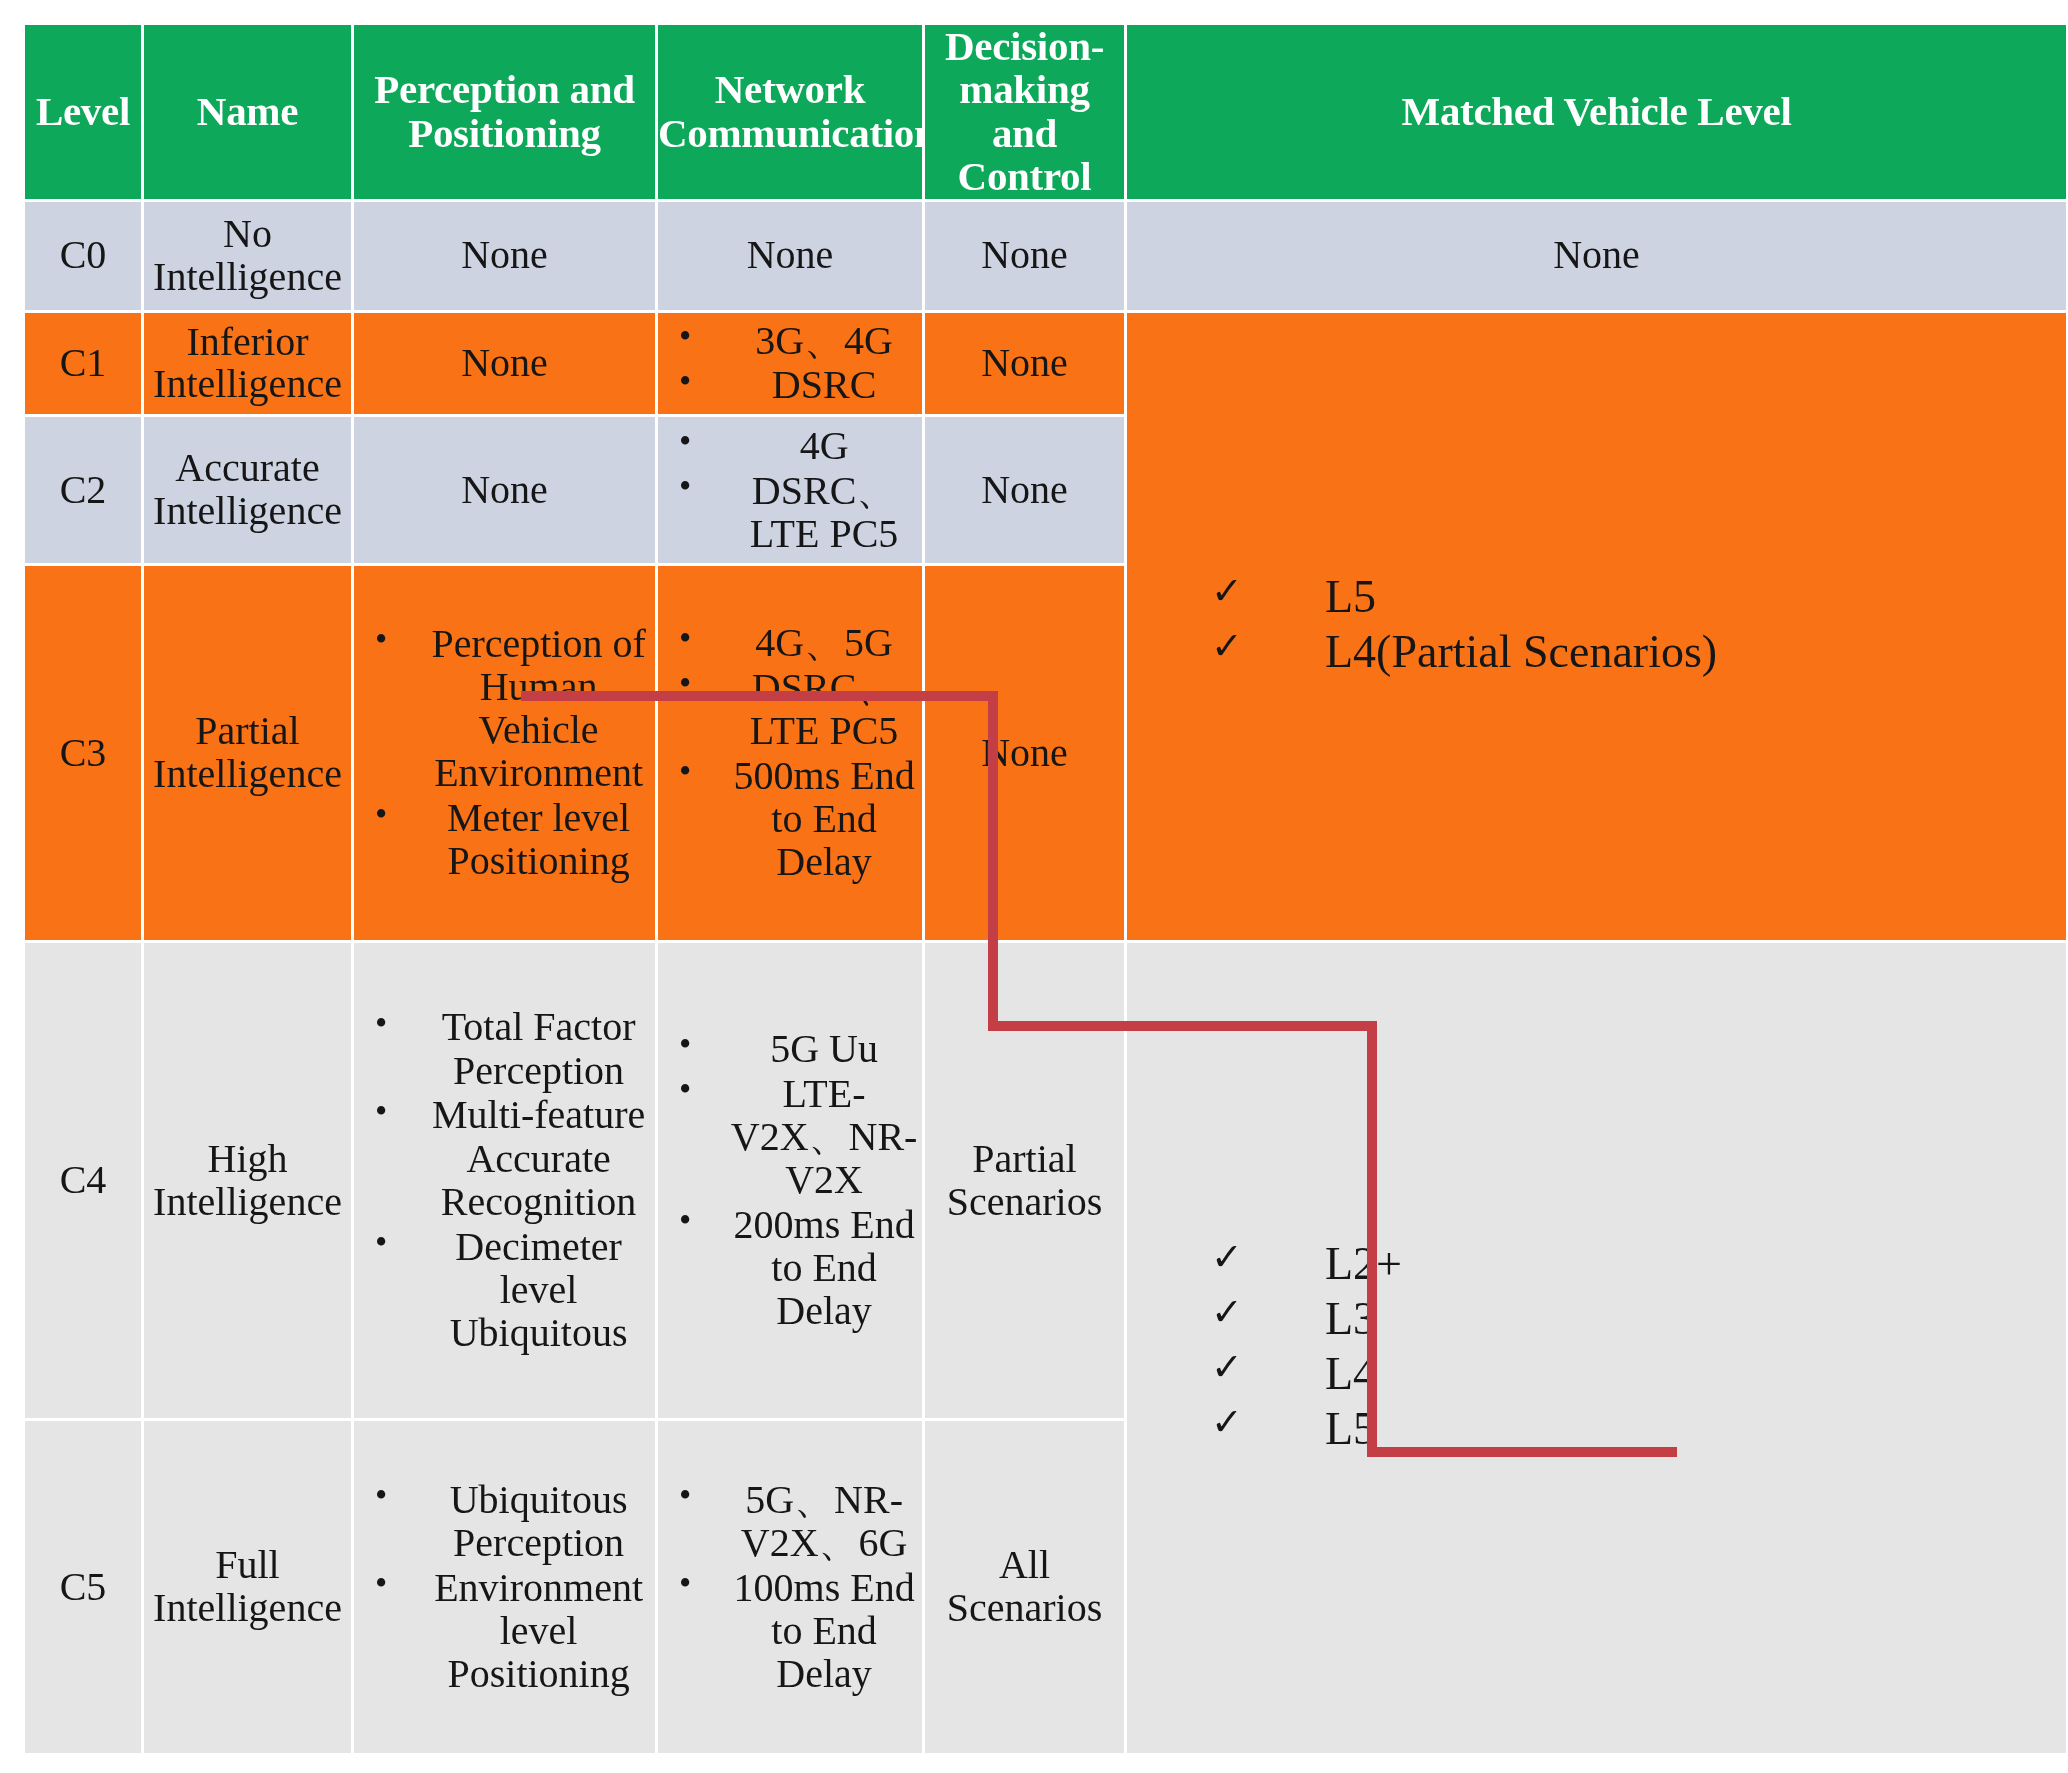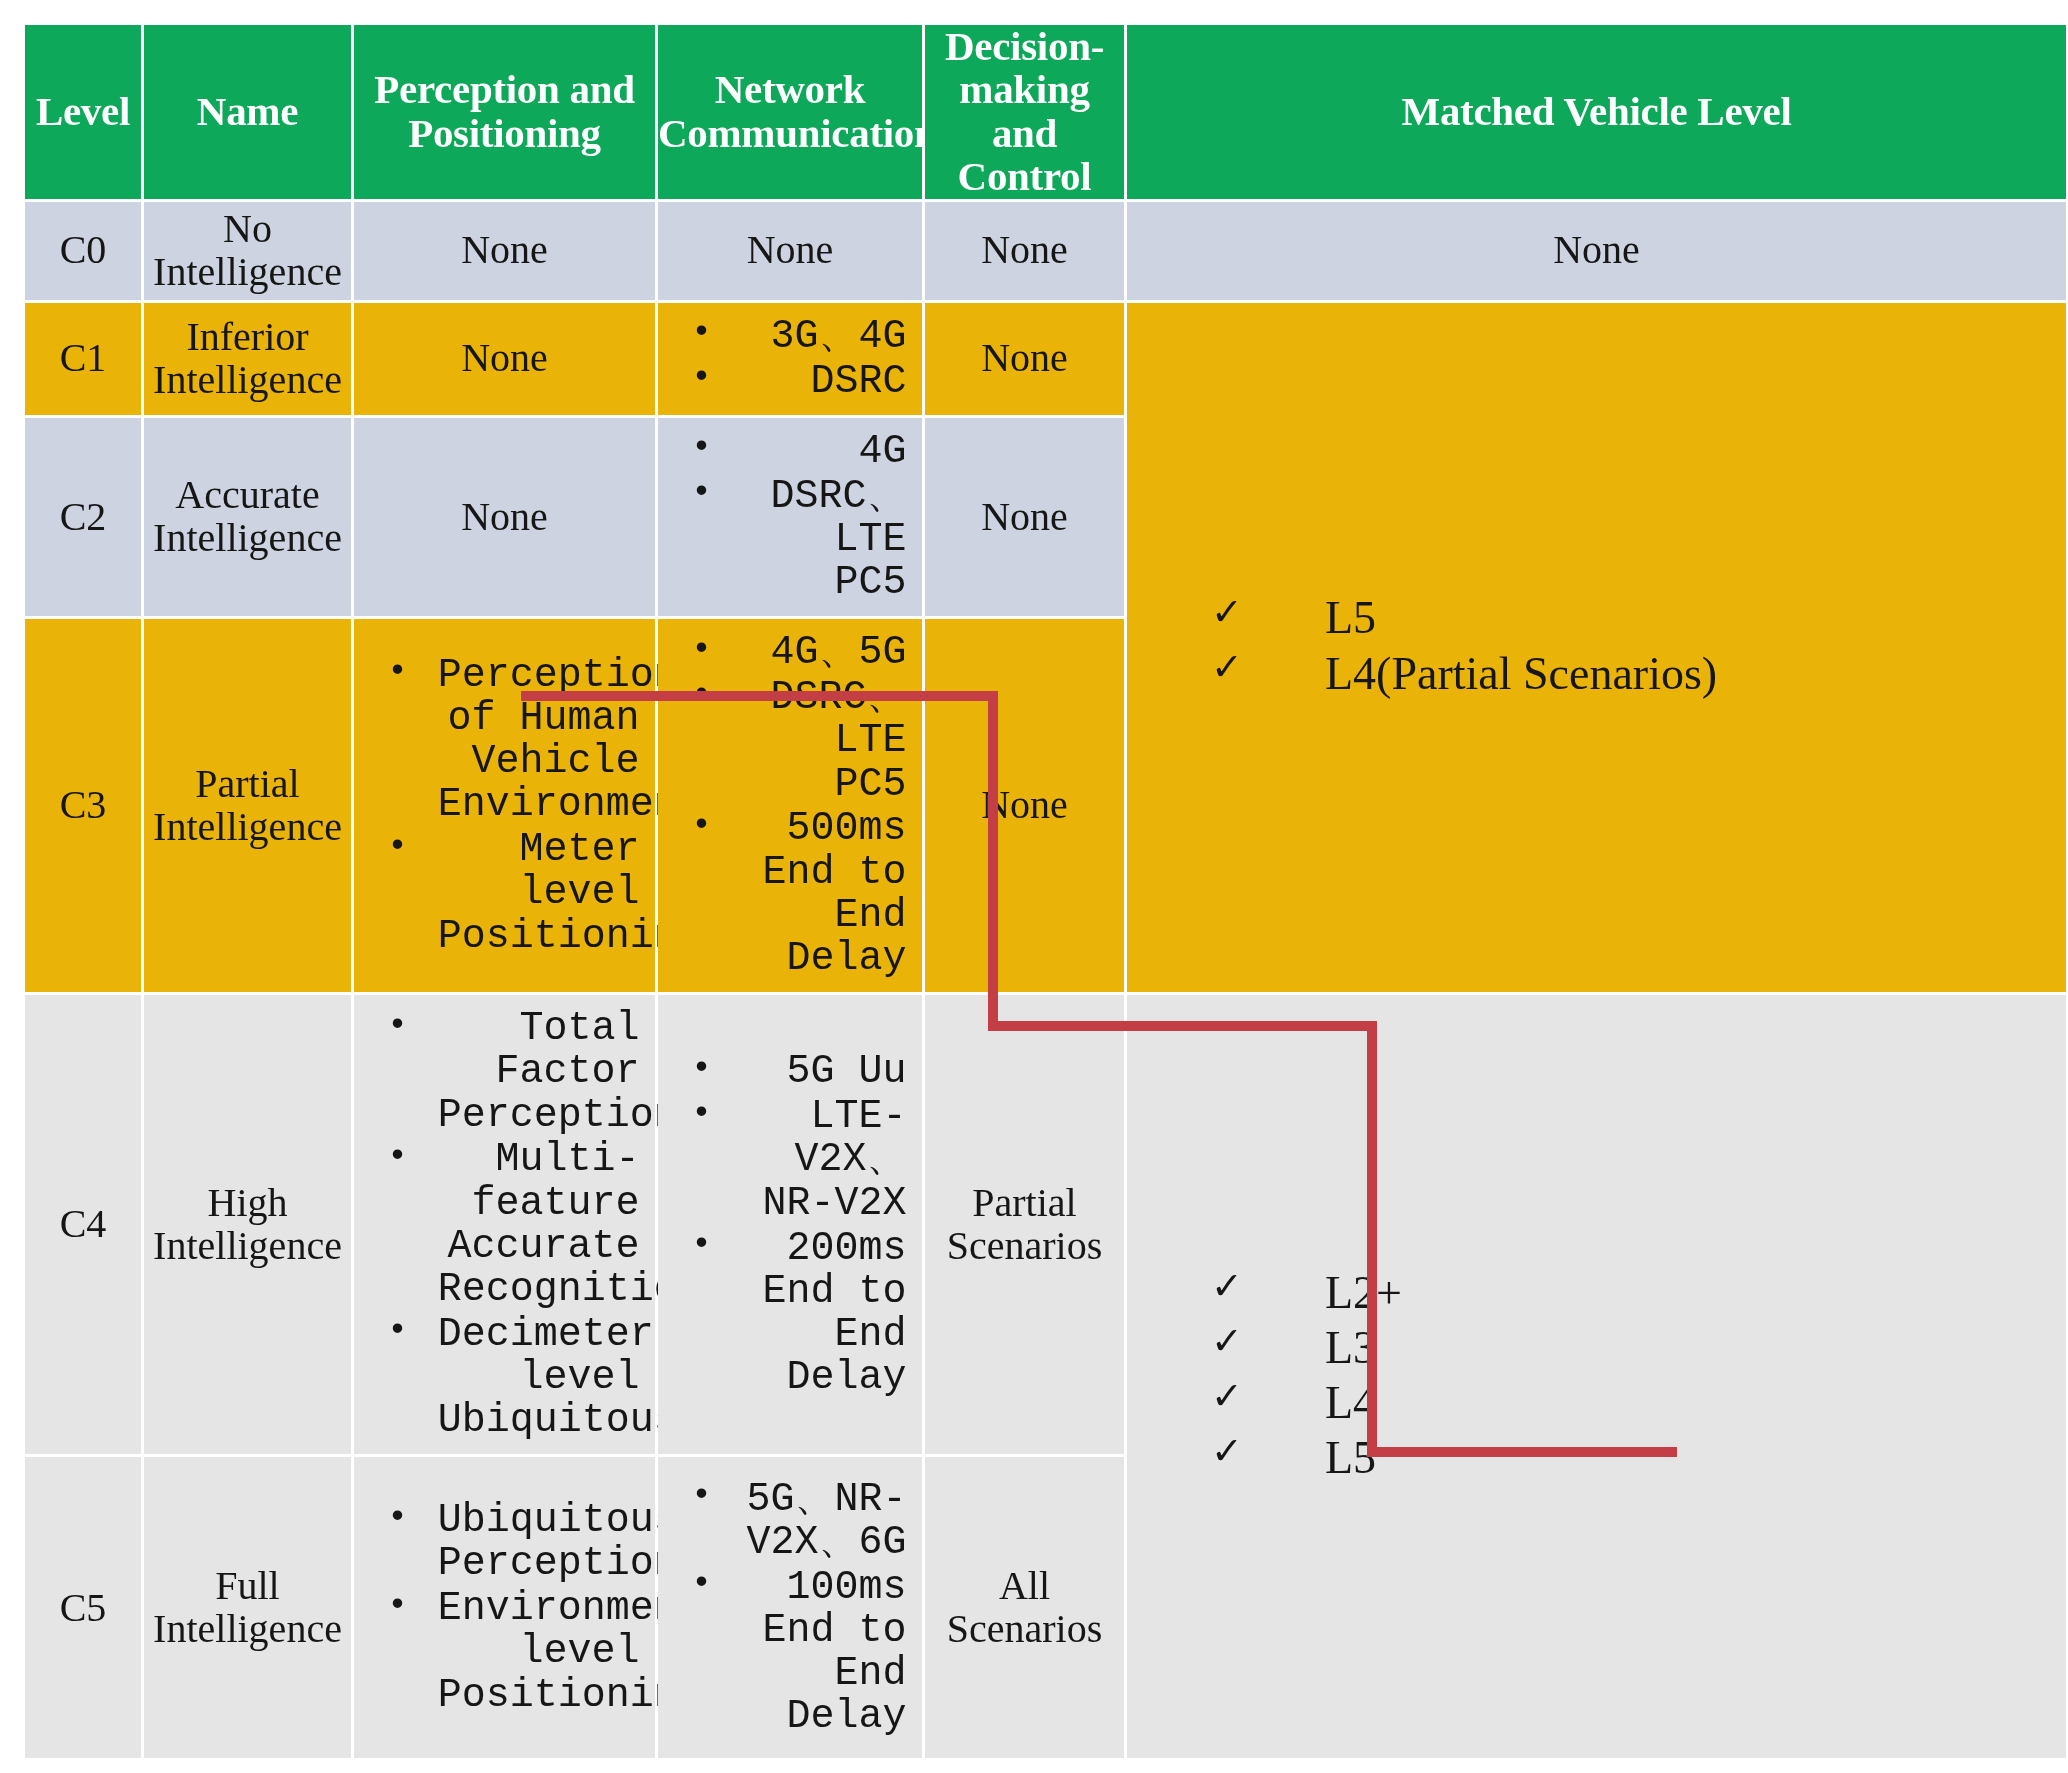--- a/index.html
+++ b/index.html
@@ -49,30 +49,29 @@
   }
   
   td.cell{
     font-size:40px;
     line-height:1.07;
     color:#161616;
     text-align:center;
     padding:5.2px 5.2px;
   }
   .bg-dark{background:#CDD3E1;}
-  .bg-light{background:#eab308;}
+  .bg-light{background:#f97316;}
   .bg-green{background:#e5e5e5;}
 
   
   ul.bul{
     list-style:none;
-    margin:12px;
+    margin:0;
     padding:0 3.5px 0 15.7px;
-    text-align:right;
-    font-family:Liberation Mono, monospace;
+    text-align:center;
   }
   ul.bul > li{
     position:relative;
     padding-left:56px;
     margin:0 0 1.7px 0;
     font-size:40px;
     line-height:1.08;
   }
   ul.bul > li:before{
     content:"\2022";

